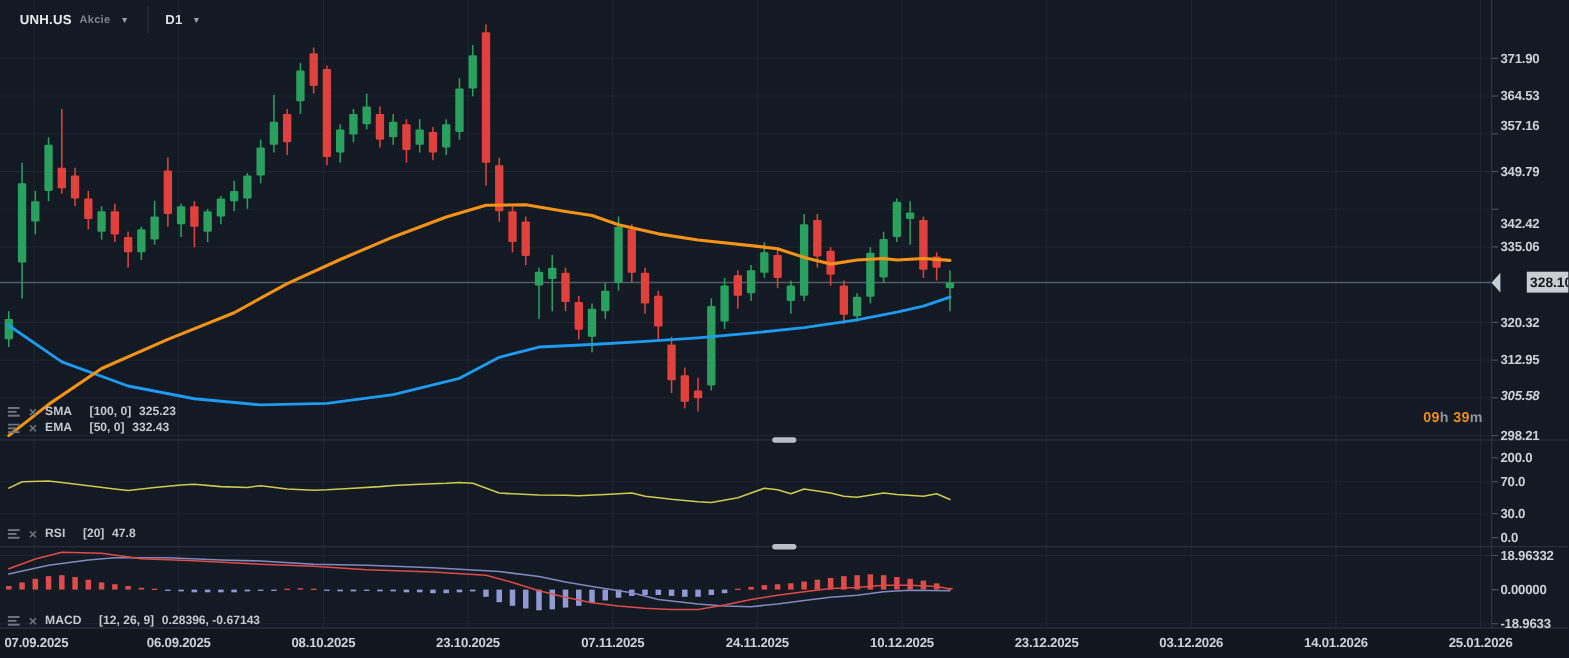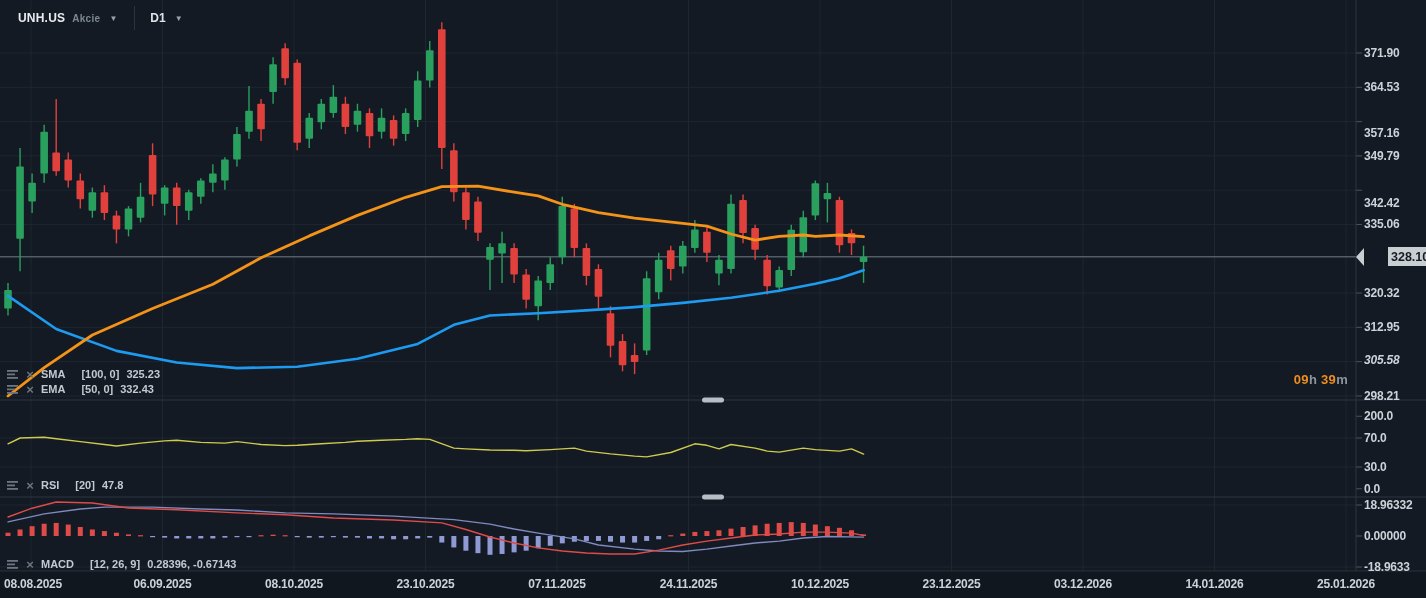--- a/index.html
+++ b/index.html
@@ -321,36 +321,36 @@
         <line x1="0" y1="571" x2="1426" y2="571" stroke="#2c3642"></line>
         <line x1="1356" y1="0" x2="1356" y2="571" stroke="#2c3642"></line>
         <rect x="702" y="397.5" width="22" height="5" rx="2.5" fill="#b7bec6"></rect>
         <rect x="702" y="494.5" width="22" height="5" rx="2.5" fill="#b7bec6"></rect>
       </g>
     </svg>
 
   <div id="labels">
       <div class="ytick" style="top: 53px;">371.90</div>
       <div class="ytick" style="top: 87.3px;">364.53</div>
-      <div class="ytick" style="top: 133px;">357.16</div>
+      <div class="ytick" style="top: 114px;">357.16</div>
       <div class="ytick" style="top: 155.9px;">349.79</div>
       <div class="ytick" style="top: 203px;">342.42</div>
       <div class="ytick" style="top: 224.453px;">335.06</div>
       <div class="ytick" style="top: 293.053px;">320.32</div>
       <div class="ytick" style="top: 327.353px;">312.95</div>
       <div class="ytick" style="top: 360px; font-style: italic;">305.58</div>
       <div class="ytick" style="top: 395.953px;">298.21</div>
       <div class="ytick" style="top: 416.25px;">200.0</div>
       <div class="ytick" style="top: 438px;">70.0</div>
       <div class="ytick" style="top: 467px;">30.0</div>
       <div class="ytick" style="top: 488.75px;">0.0</div>
       <div class="ytick" style="top: 504.995px;">18.96332</div>
       <div class="ytick" style="top: 536px;">0.00000</div>
       <div class="ytick" style="top: 567.005px;">-18.9633</div>
-      <div class="xtick" style="left: 4px;">08.08.2025</div>
+      <div class="xtick" style="left: 4px;">07.09.2025</div>
       <div class="xtick" style="left: 162.5px; transform: translateX(-50%);">06.09.2025</div>
       <div class="xtick" style="left: 294px; transform: translateX(-50%);">08.10.2025</div>
       <div class="xtick" style="left: 425.5px; transform: translateX(-50%);">23.10.2025</div>
       <div class="xtick" style="left: 557px; transform: translateX(-50%);">07.11.2025</div>
       <div class="xtick" style="left: 688.5px; transform: translateX(-50%);">24.11.2025</div>
       <div class="xtick" style="left: 820px; transform: translateX(-50%);">10.12.2025</div>
       <div class="xtick" style="left: 951.5px; transform: translateX(-50%);">23.12.2025</div>
       <div class="xtick" style="left: 1083px; transform: translateX(-50%);">03.12.2026</div>
       <div class="xtick" style="left: 1214.5px; transform: translateX(-50%);">14.01.2026</div>
       <div class="xtick" style="left: 1346px; transform: translateX(-50%);">25.01.2026</div>

